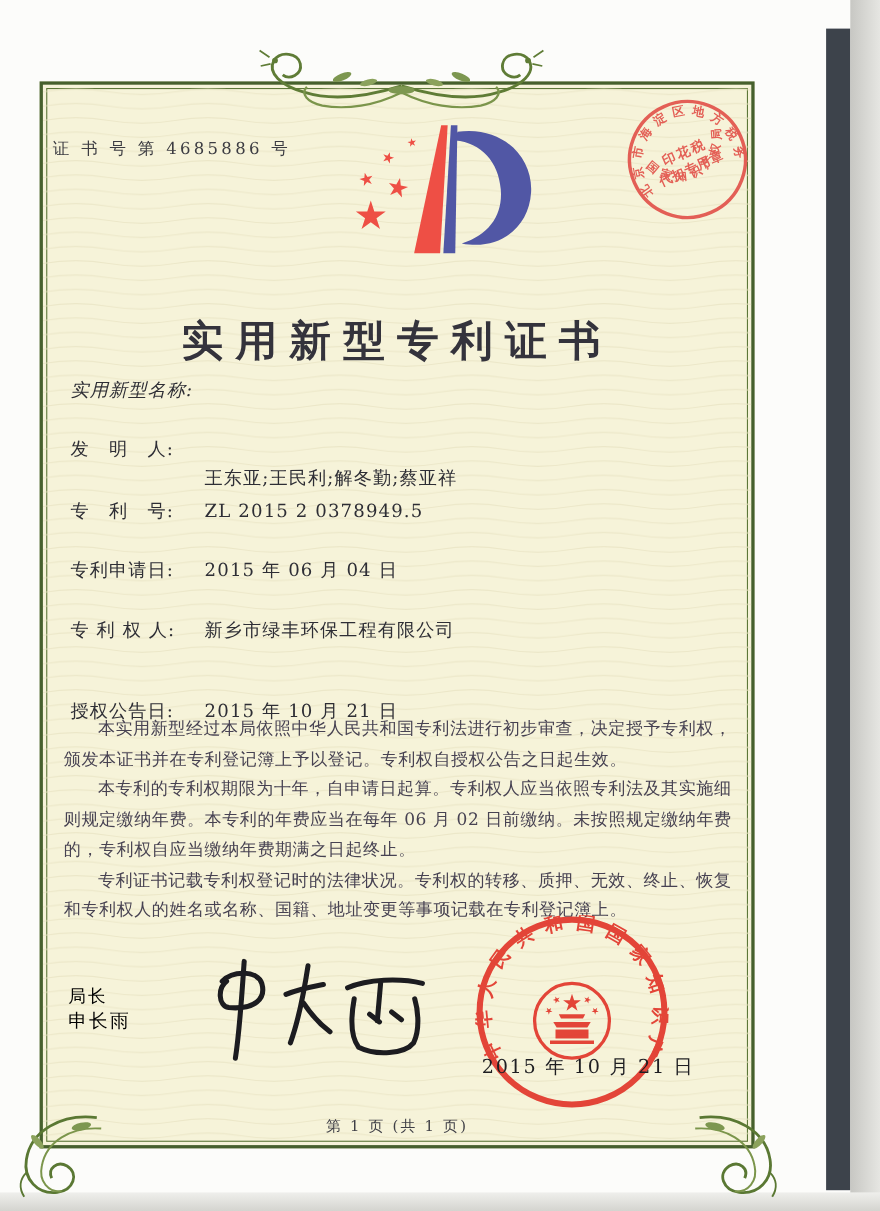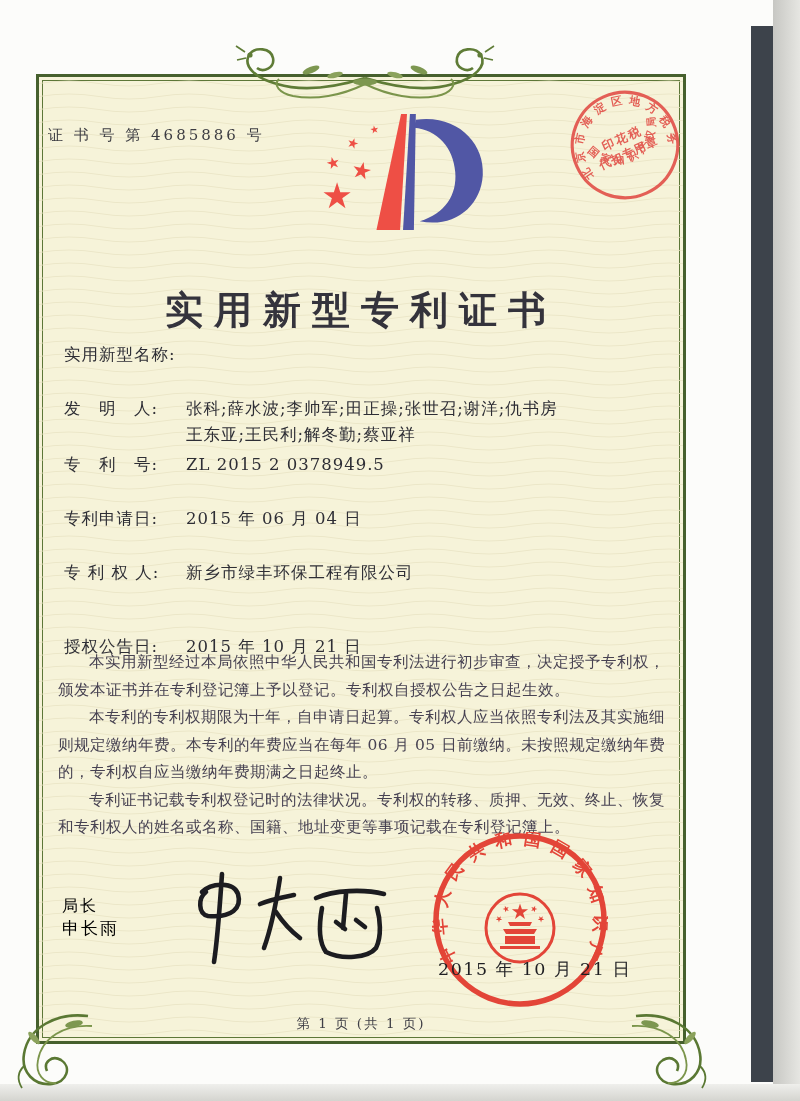--- a/index.html
+++ b/index.html
@@ -29,21 +29,21 @@
   .logo{position:absolute;left:306px;top:110px;width:200px;height:128px;}
   .tax-stamp{position:absolute;left:566px;top:86px;width:118px;height:118px;
     transform:rotate(-24deg);opacity:.92;}
   .title{position:absolute;left:36px;top:237px;width:650px;text-align:center;
     font-size:38px;font-weight:700;letter-spacing:11px;color:#34333c;margin-top:48px;}
   
   .field{position:absolute;left:64px;width:604px;display:flex;
     font-size:16.5px;color:#2e2e35;letter-spacing:1px;line-height:26px;}
   .field .lbl{flex:0 0 122px;}
   .field .val{flex:1;}
-  .f-name{top:342px;} .f-inv{top:396px;} .f-pno{top:452px;}
+  .f-name{top:342px;font-style:italic;} .f-inv{top:396px;} .f-pno{top:452px;}
   .f-fdate{top:506px;} .f-owner{top:560px;} .f-gdate{top:634px;}
   
   .body-text{position:absolute;left:58px;top:649px;width:618px;
     font-size:15.5px;line-height:27.5px;color:#474252;letter-spacing:.5px;}
   .body-text p{margin:0;text-indent:2em;}
   
   .director{position:absolute;left:62px;top:896px;font-size:16px;color:#000000;letter-spacing:2px;}
   .director .nm{margin-top:0;font-size:17px;}
   .signature{position:absolute;left:188px;top:864px;width:210px;height:110px;}
   .seal{position:absolute;left:432px;top:832px;width:176px;height:176px;opacity:.95;}
@@ -131,21 +131,21 @@
 </svg>
 
 <div class="title">实用新型专利证书</div>
 
 <div class="field f-name">
   <span class="lbl">实用新型名称:</span>
 </div>
 <div class="field f-inv">
   <span class="lbl">发　明　人:</span>
   <span class="val">
-    <span>张科;薛水波;李帅军;田正操;张世召;谢洋;仇书房</span><br>
+    <br>
     <span>王东亚;王民利;解冬勤;蔡亚祥</span>
   </span>
 </div>
 <div class="field f-pno">
   <span class="lbl">专　利　号:</span>
   <span class="val">ZL 2015 2 0378949.5</span>
 </div>
 <div class="field f-fdate">
   <span class="lbl">专利申请日:</span>
   <span class="val">2015 年 06 月 04 日</span>
@@ -154,21 +154,21 @@
   <span class="lbl">专 利 权 人:</span>
   <span class="val">新乡市绿丰环保工程有限公司</span>
 </div>
 <div class="field f-gdate">
   <span class="lbl">授权公告日:</span>
   <span class="val">2015 年 10 月 21 日</span>
 </div>
 
 <div class="body-text">
   <p>本实用新型经过本局依照中华人民共和国专利法进行初步审查，决定授予专利权，颁发本证书并在专利登记簿上予以登记。专利权自授权公告之日起生效。</p>
-  <p>本专利的专利权期限为十年，自申请日起算。专利权人应当依照专利法及其实施细则规定缴纳年费。本专利的年费应当在每年 06 月 05 日前缴纳。未按照规定缴纳年费的，专利权自应当缴纳年费期满之日起终止。</p>
+  <p>本专利的专利权期限为十年，自申请日起算。专利权人应当依照专利法及其实施细则规定缴纳年费。本专利的年费应当在每年 06 月 02 日前缴纳。未按照规定缴纳年费的，专利权自应当缴纳年费期满之日起终止。</p>
   <p>专利证书记载专利权登记时的法律状况。专利权的转移、质押、无效、终止、恢复和专利权人的姓名或名称、国籍、地址变更等事项记载在专利登记簿上。</p>
 </div>
 
 <div class="director">
   <div>局长</div>
   <div class="nm">申长雨</div>
 </div>
 
 <svg class="signature" viewBox="0 0 210 110">
   <g fill="none" stroke="#1c1c20" stroke-width="4.6" stroke-linecap="round" stroke-linejoin="round">

